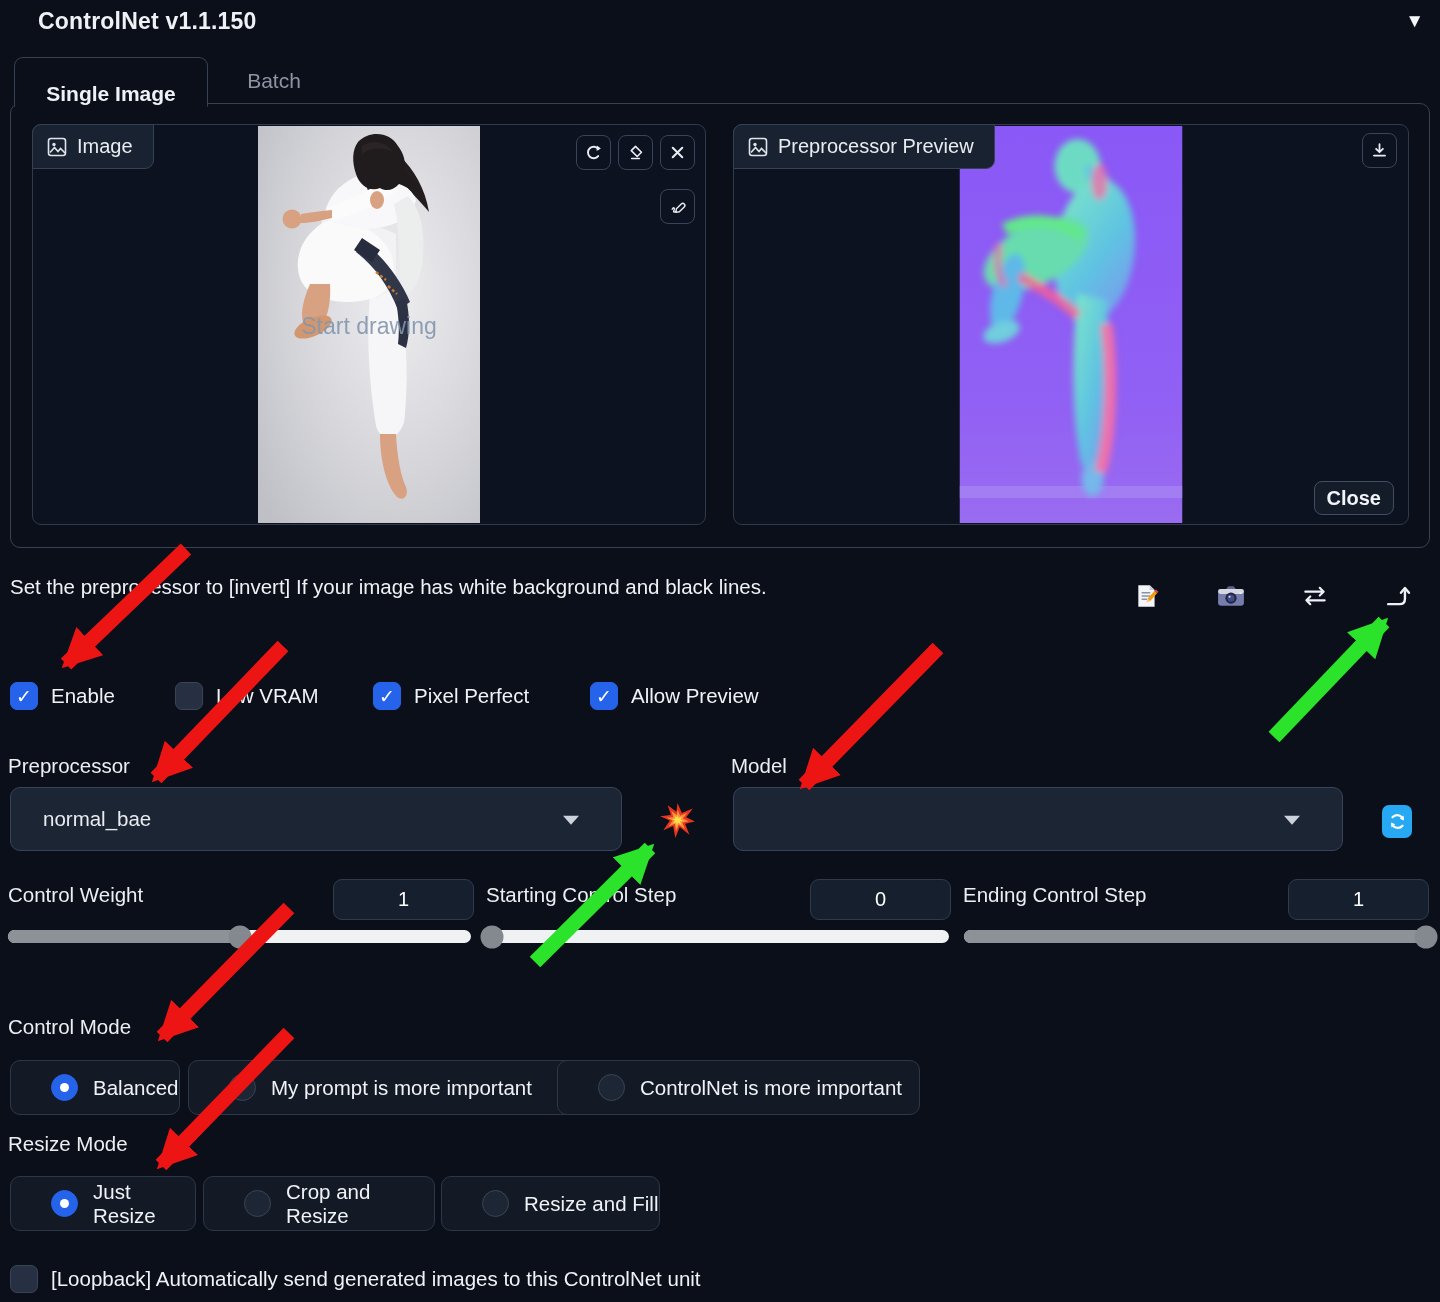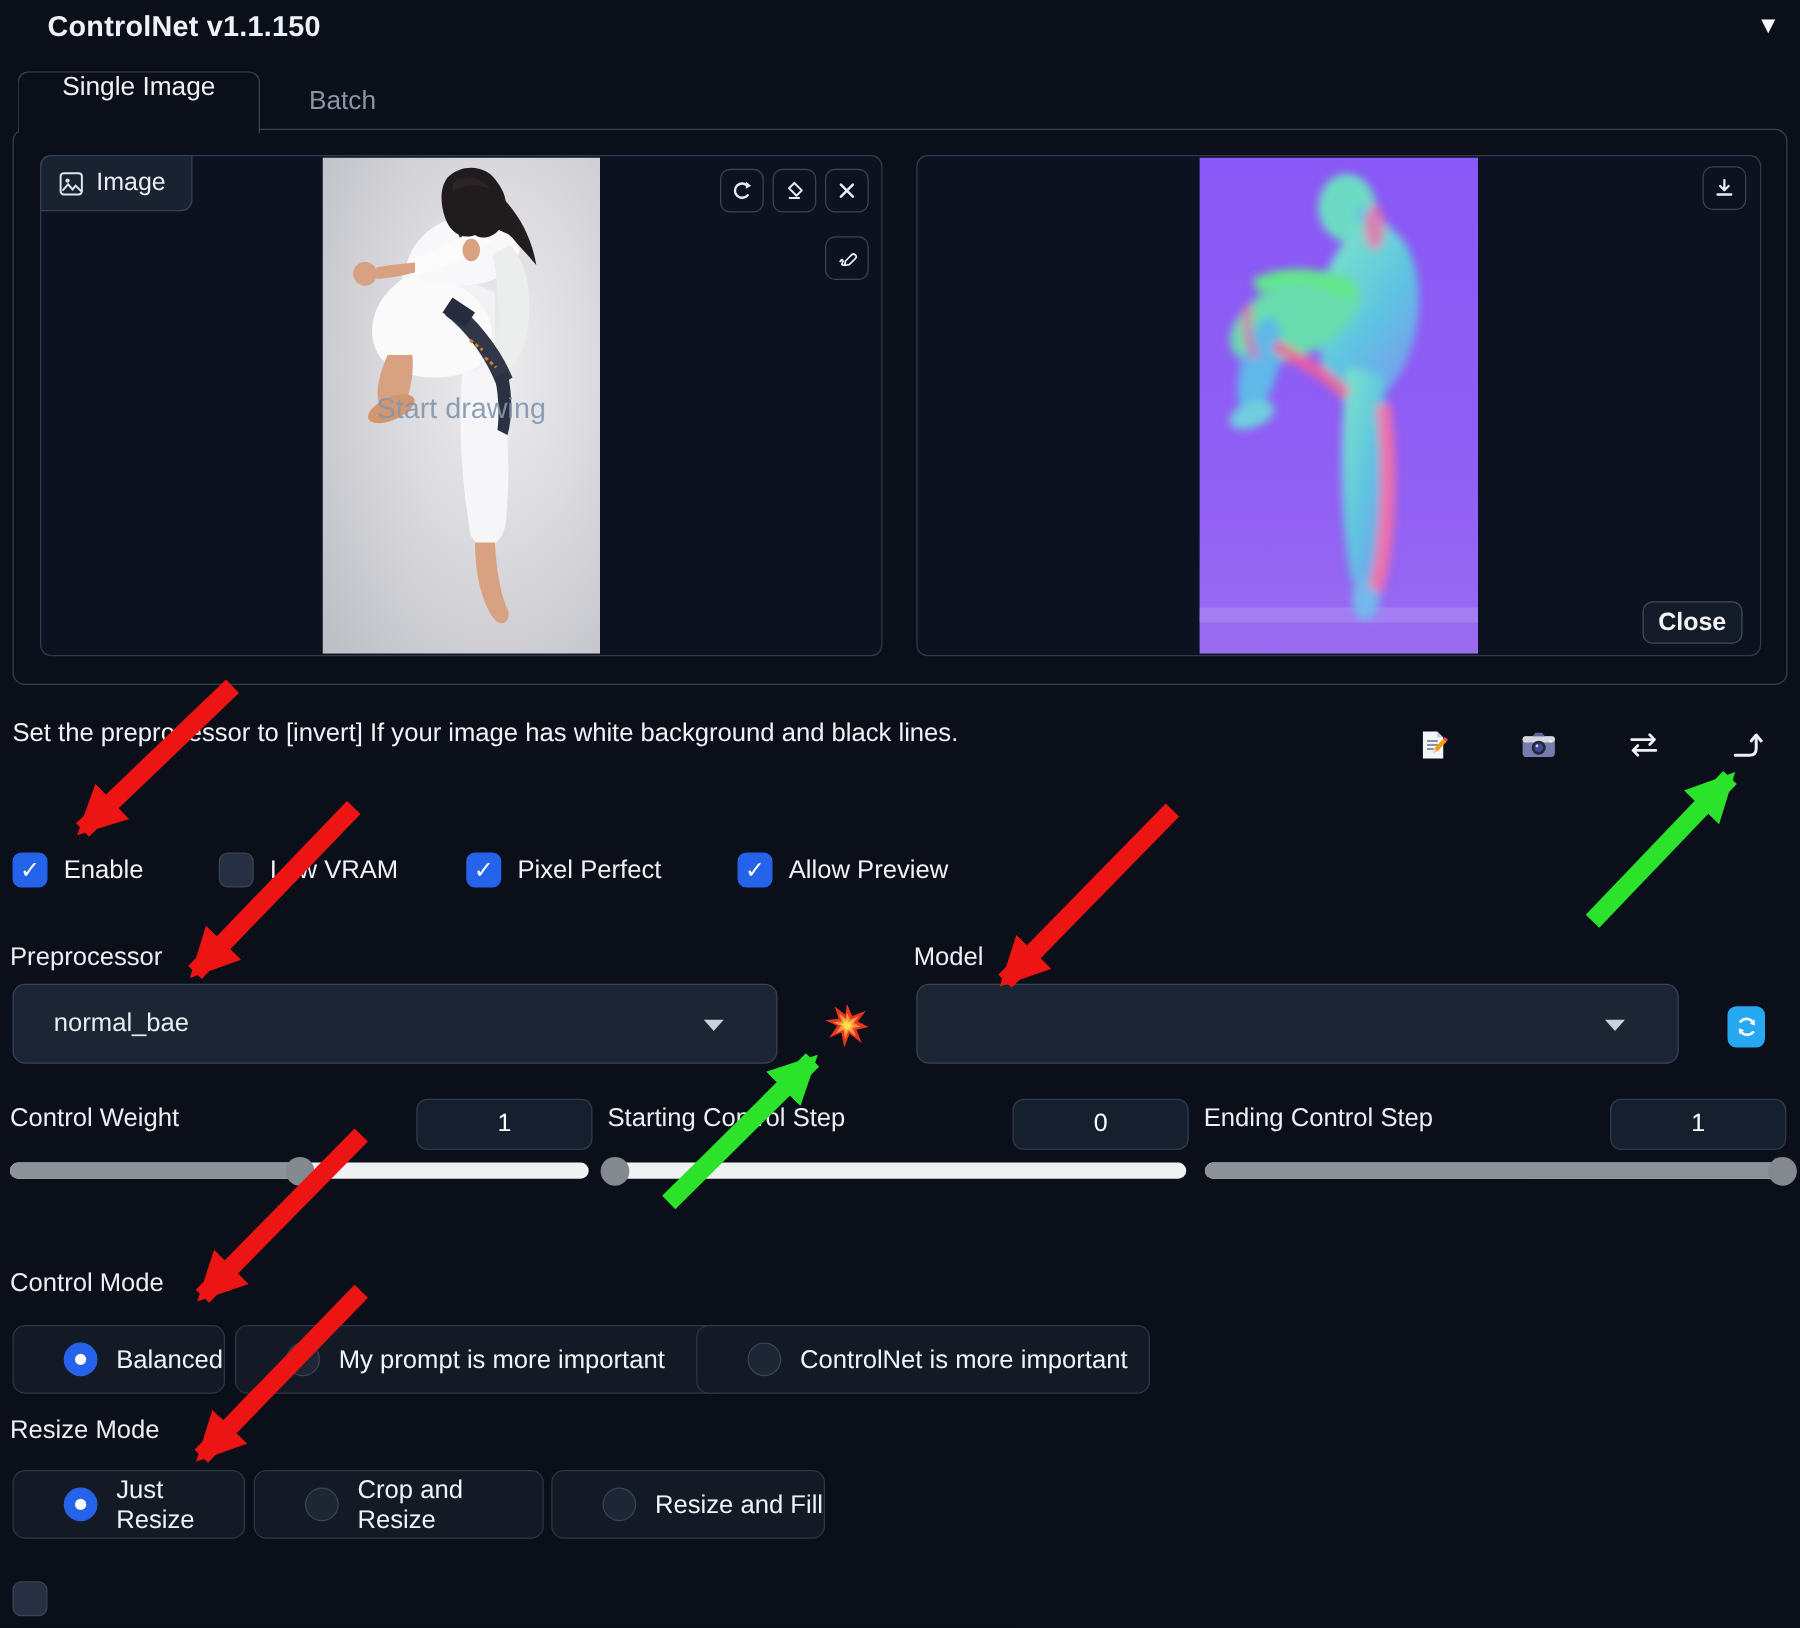--- a/index.html
+++ b/index.html
@@ -5,21 +5,21 @@
   html,body{margin:0;padding:0;background:#0b0f19;}
   body{width:1440px;height:1302px;position:relative;overflow:hidden;
        font-family:"Liberation Sans","DejaVu Sans",sans-serif;color:#eef1f6;}
   .abs{position:absolute;}
   
   .app-title{left:10px;top:8px;font-size:23px;font-weight:600;letter-spacing:.2px;margin-left:28px;}
   .collapse{right:16px;top:10px;font-size:19px;color:#f4f6fa;cursor:pointer;}
   
   .tab-single{left:14px;top:57px;width:192px;height:48px;background:#0b0f19;
       border:1px solid #364154;border-bottom:1px solid #0b0f19;border-radius:9px 9px 0 0;
-      display:flex;align-items:flex-start;justify-content:center;font-size:21px;font-weight:400;z-index:3;}
+      display:flex;align-items:flex-end;justify-content:center;font-size:21px;font-weight:700;z-index:3;}
   .tab-batch{left:214px;top:57px;width:120px;height:47px;line-height:47px;text-align:center;
       font-size:21px;color:#8d94a3;z-index:3;cursor:pointer;}
   .tab-content{left:10px;top:103px;width:1418px;height:443px;border:1px solid #364154;border-radius:10px;}
   
   .sub-panel{position:absolute;top:20px;height:399px;border:1px solid #303a4c;border-radius:9px;background:#0c1220;}
   .img-panel{left:21px;width:672px;}
   .prev-panel{left:722px;width:674px;}
   .fig{position:absolute;top:1px;left:50%;transform:translateX(-50%);display:block;}
   .chip{position:absolute;left:-1px;top:-1px;height:43px;display:flex;align-items:center;gap:10px;
       padding:0 20px 0 14px;background:#192231;border:1px solid #364154;border-radius:9px 0 9px 0;
@@ -187,20 +187,28 @@
           <ellipse cx="42" cy="206" rx="19" ry="10" transform="rotate(-20 42 206)" fill="#6fcede"></ellipse>
           <path d="M118 168 C112 230 112 290 122 340 L144 340 C152 290 151 228 147 174 Z" fill="url(#figG)"></path>
           <ellipse cx="133" cy="353" rx="11" ry="17" fill="#74b8ea"></ellipse>
           <path d="M147 198 C154 250 151 310 141 346" stroke="#ff6fa0" stroke-width="12" fill="none" opacity="0.85"></path>
           <path d="M60 150 C85 165 105 176 118 190" stroke="#ff5f8f" stroke-width="10" fill="none" opacity="0.8"></path>
           <ellipse cx="140" cy="56" rx="8" ry="18" fill="#f070a8" opacity="0.8"></ellipse>
           <path d="M40 118 C36 134 38 150 46 160" stroke="#e86fa8" stroke-width="8" fill="none" opacity="0.7"></path>
         </g>
       </svg>
 
+      <div class="chip">
+        <svg width="20" height="20" viewBox="0 0 20 20">
+          <rect x="1.5" y="1.5" width="17" height="17" rx="2.5" stroke="#dfe3ea" fill="none" stroke-width="1.6"></rect>
+          <circle cx="7" cy="7.5" r="1.7" fill="#dfe3ea"></circle>
+          <path d="M3 15.5 l4.5-5 3.5 4 2.5-3 4.5 4.5" stroke="#dfe3ea" stroke-width="1.6" fill="none"></path>
+        </svg>
+        <span>Preprocessor Preview</span>
+      </div>
 
       <button class="tool-btn dl-pos">
         <svg width="17" height="17" viewBox="0 0 16 16">
           <path d="M8 2 V9.2 M4.8 6.4 L8 9.6 L11.2 6.4" stroke="#e9ecf2" stroke-width="1.7" fill="none" stroke-linecap="round" stroke-linejoin="round"></path>
           <path d="M2.8 12.8 H13.2" stroke="#e9ecf2" stroke-width="1.7" stroke-linecap="round"></path>
         </svg>
       </button>
       <button class="close-btn">Close</button>
     </div>
   </div>
@@ -342,20 +350,21 @@
     <span class="radio"></span>
     <span>Crop and Resize</span>
   </div>
   <div class="opt-box" style="left:441px;top:1176px;width:219px">
     <span class="radio"></span>
     <span>Resize and Fill</span>
   </div>
 
   <div class="cb-item" style="left:10px;top:1265px">
     <span class="checkbox"></span>
+    <span class="cb-label">[Loopback] Automatically send generated images to this ControlNet unit</span>
   </div>
 </div>
 
 <svg id="arrows" width="1440" height="1302" viewBox="0 0 1440 1302" style="position:absolute;left:0;top:0;pointer-events:none;z-index:60">
   <defs>
     <marker id="ah-red" markerWidth="2.8" markerHeight="2.8" refX="2.2" refY="1.3" orient="auto" markerUnits="strokeWidth">
       <path d="M0,0 L2.6,1.3 L0,2.6 Z" fill="#ed1414"></path>
     </marker>
     <marker id="ah-green" markerWidth="2.8" markerHeight="2.8" refX="2.2" refY="1.3" orient="auto" markerUnits="strokeWidth">
       <path d="M0,0 L2.6,1.3 L0,2.6 Z" fill="#2be32b"></path>

